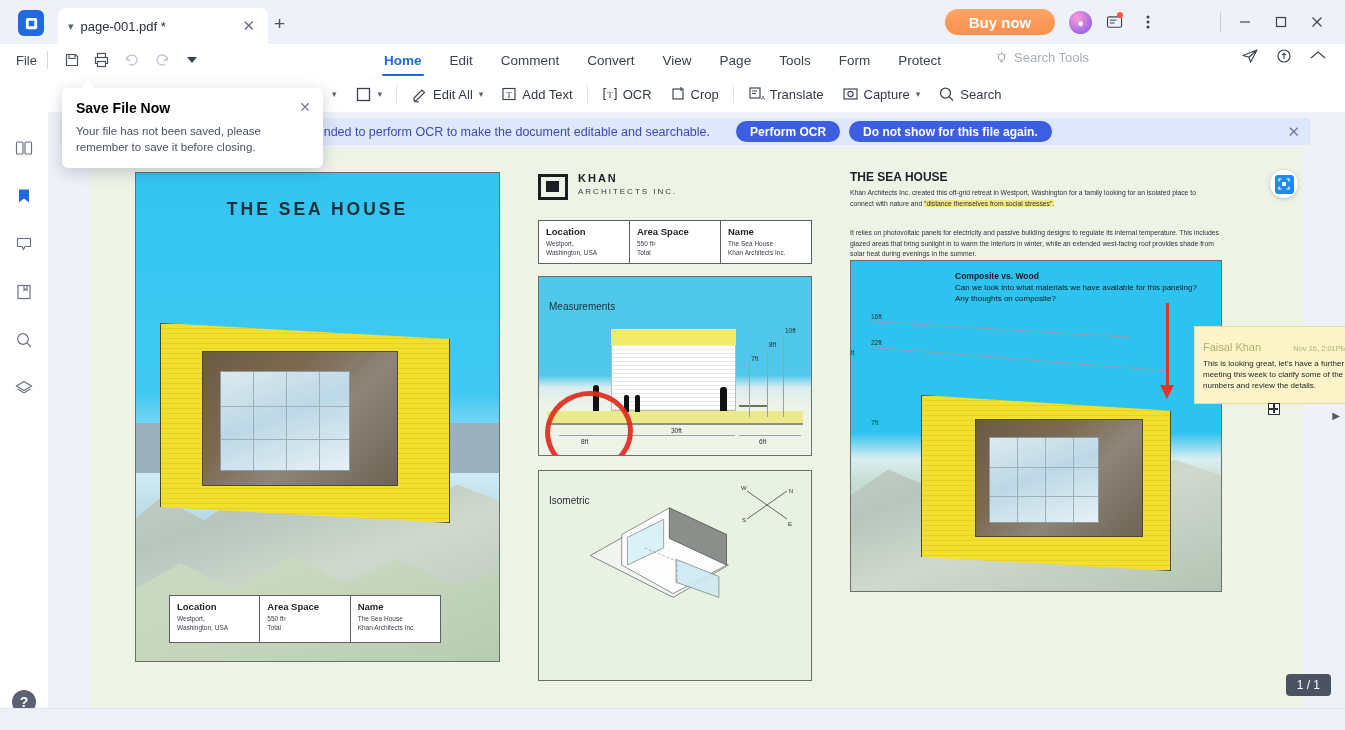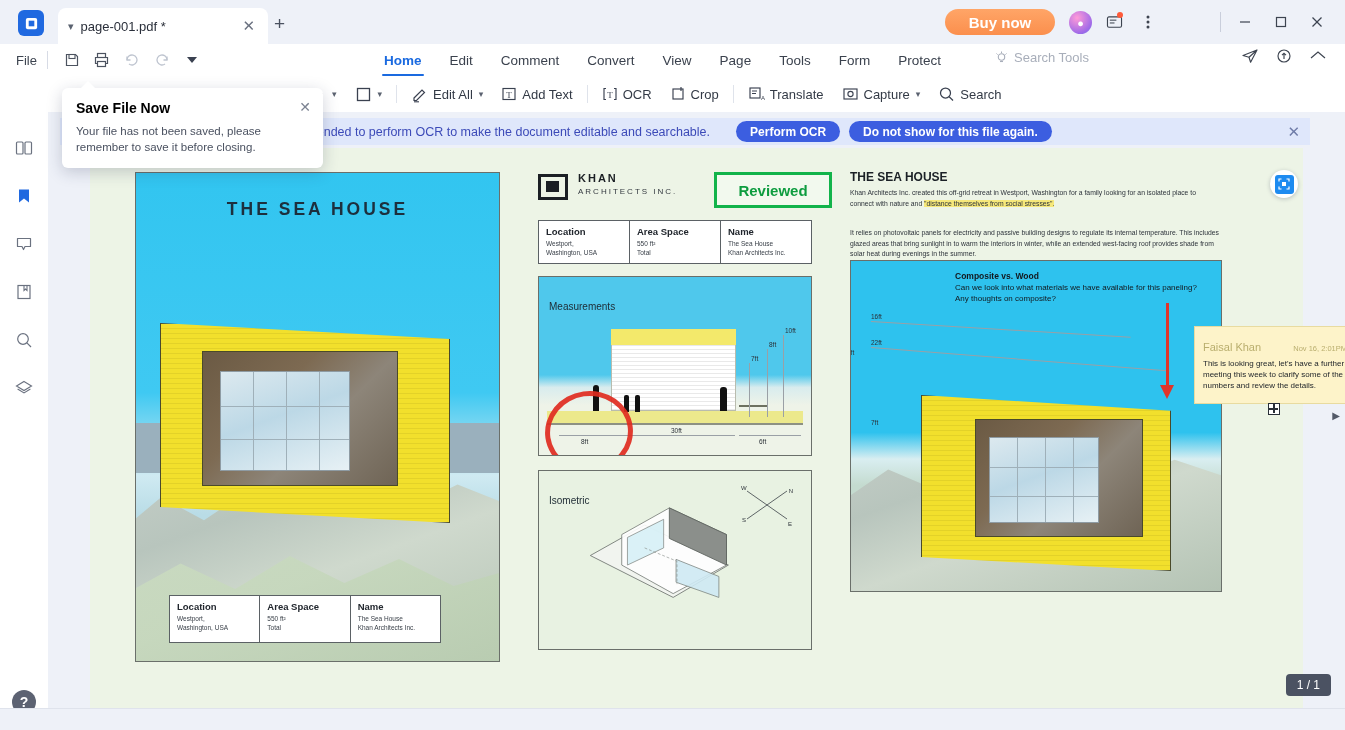--- a/index.html
+++ b/index.html
@@ -226,21 +226,21 @@
     position: absolute; left: 176px; top: 0px; width: 118px; height: 36px;
     border: 3px solid #12b34a; background: #f2f9ee;
     display: flex; align-items: center; justify-content: center;
     color: #0d9c3f; font-size: 15px; font-weight: bold;
   }
   .p2-table {
     position: absolute; left: 448px; top: 72px; width: 274px; height: 44px;
     background: #fff; border: 1px solid #5b6165; display: flex;
   }
   .p2 { left: 448px; top: 128px; width: 274px; height: 180px; background: #4fc8ec;}
-  .p2b { left: 448px; top: 322px; width: 274px; height: 180px; background: #e8f2e2;}
+  .p2b { left: 448px; top: 322px; width: 274px; height: 211px; background: #e8f2e2;}
   .panel-label {
     position: absolute; left: 10px; top: 8px; font-size: 10px; color: #1d2a33; font-weight: 500;
     z-index: 4;
     margin-top: 16px;
   }
   .meas-sky { position: absolute; inset: 0; background: linear-gradient(180deg,#4fc8ec 0 55%,#d8ecee 62%,#eef3e8 72%); }
   .meas-building {
     position: absolute; left: 72px; top: 52px; width: 125px; height: 82px;
     background: repeating-linear-gradient(180deg,#fff 0 3px,#e9e9e9 3px 4px);
     border: 1px solid #b9bcae;
@@ -666,21 +666,20 @@
           </div>
         </div>
       </div>
 
       <div class="p2head">
         <div class="khan-logo"></div>
         <div class="khan-name">
           <div class="l1">KHAN</div>
           <div class="l2">ARCHITECTS INC.</div>
         </div>
-        <div class="reviewed-stamp">Reviewed</div>
       </div>
 
       <div class="p2-table">
         <div class="p1-cell">
           <div class="hd">Location</div>
           <div class="vl" style="white-space:pre-line">Westport,
 Washington, USA</div>
         </div>
         <div class="p1-cell">
           <div class="hd">Area Space</div>

